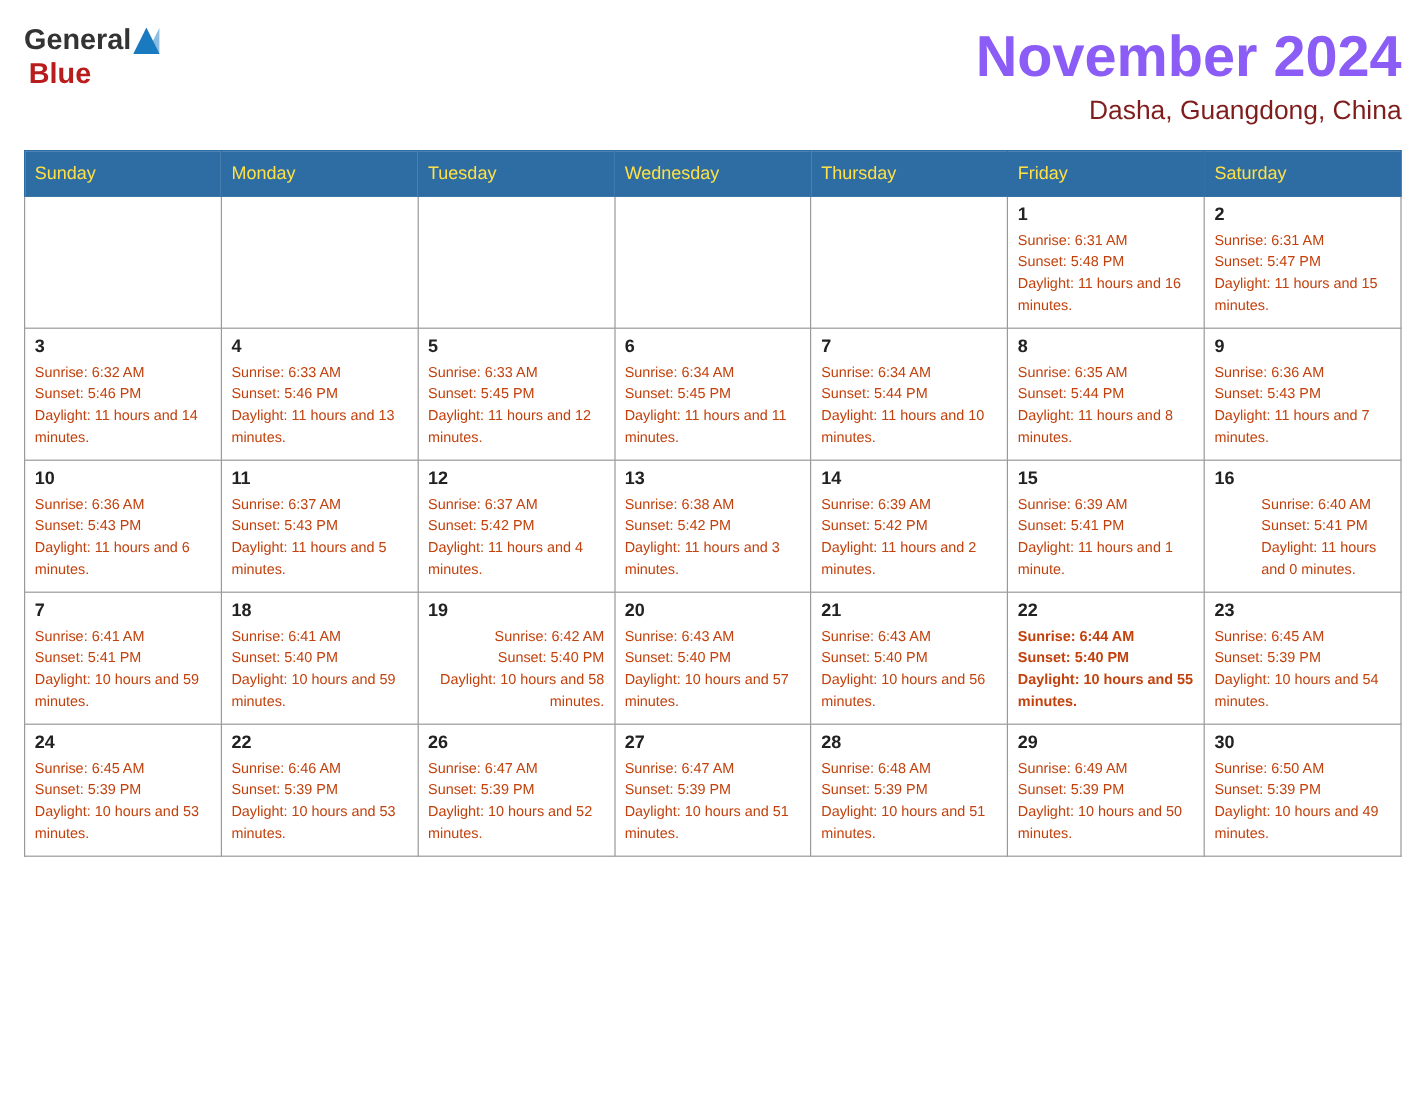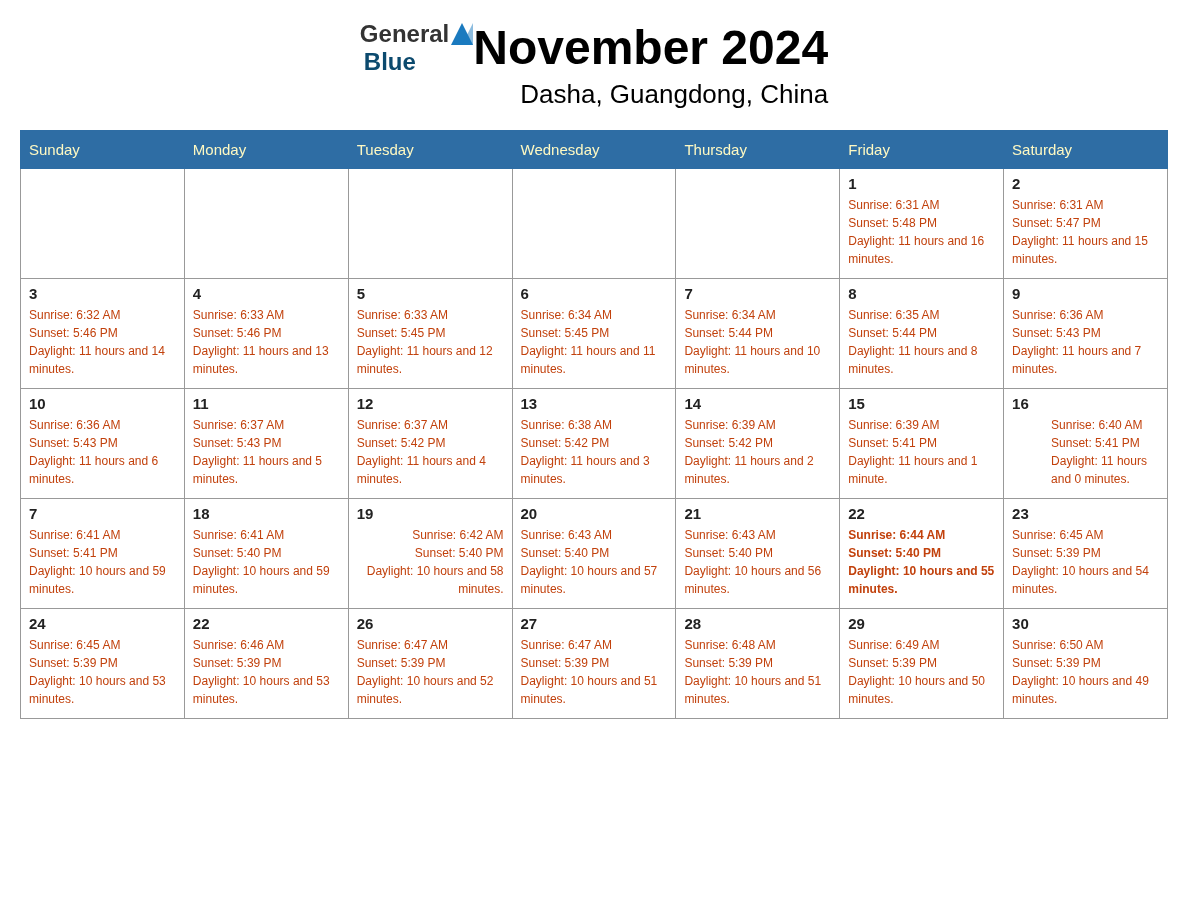--- a/index.html
+++ b/index.html
@@ -5,21 +5,21 @@
     * { box-sizing: border-box; margin: 0; padding: 0; }
     body {
       font-family: Arial, sans-serif;
       background: #fff;
       padding: 20px;
       width: 1188px;
       min-height: 918px;
     }
     .header {
       display: flex;
-      justify-content: center;
+      justify-content: space-between;
       align-items: flex-start;
       margin-bottom: 20px;
     }
     .logo-block {
       display: flex;
       flex-direction: column;
       align-items: flex-start;
     }
     .logo-row1 {
       display: flex;
@@ -27,34 +27,34 @@
     }
     .logo-row2 {
       margin-left: 4px;
     }
     .title-block {
       text-align: right;
     }
     .month-title {
       font-size: 48px;
       font-weight: bold;
-      color: #000000;
+      color: #8b5cf6;
     }
     .location-title {
-      font-size: 26px;
-      color: #000000;
+      font-size: 22px;
+      color: #7f1d1d;
       margin-top: 4px;
     }
     .calendar-table {
       width: 100%;
       border-collapse: collapse;
     }
     .calendar-table th {
       background-color: #2e6da4;
-      color: #fef9c3;
+      color: #fde047;
       padding: 10px 8px;
       font-size: 15px;
       font-weight: normal;
       text-align: left;
       border: 1px solid #2e6da4;
     }
     .calendar-table td {
       vertical-align: top;
       border: 1px solid #999;
       padding: 6px 8px;
@@ -88,21 +88,21 @@
     <div class="logo-row1">
       <span style="font-size:24px;font-weight:bold;color:#333;">General</span>
       <span style="display:inline-flex;align-items:center;margin-left:2px;">
         <svg width="22" height="22" viewBox="0 0 22 22">
           <polygon points="0,22 11,0 22,22" fill="#1a7abf"></polygon>
           <polygon points="11,22 22,0 22,22" fill="#1a7abf" opacity="0.5"></polygon>
         </svg>
       </span>
     </div>
     <div class="logo-row2">
-      <span style="font-size:24px;font-weight:bold;color:#0c4a6e;">Blue</span>
+      <span style="font-size:24px;font-weight:bold;color:#b91c1c;">Blue</span>
     </div>
   </div>
   <div class="title-block">
     <div class="month-title">November 2024</div>
     <div class="location-title">Dasha, Guangdong, China</div>
   </div>
 </div>
 
 <table class="calendar-table">
   <thead>

